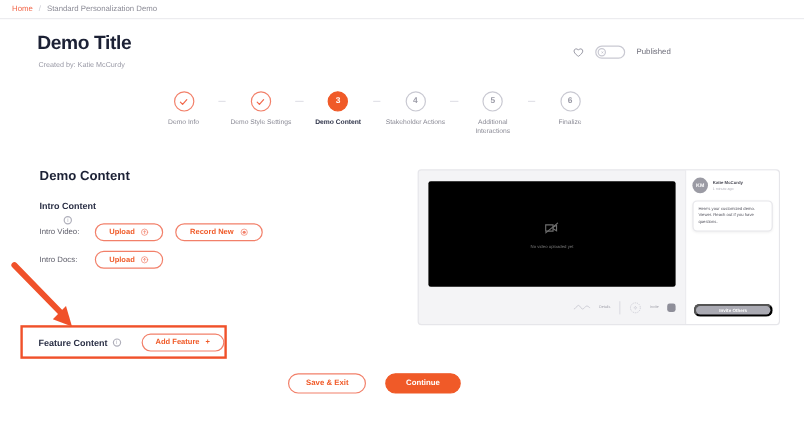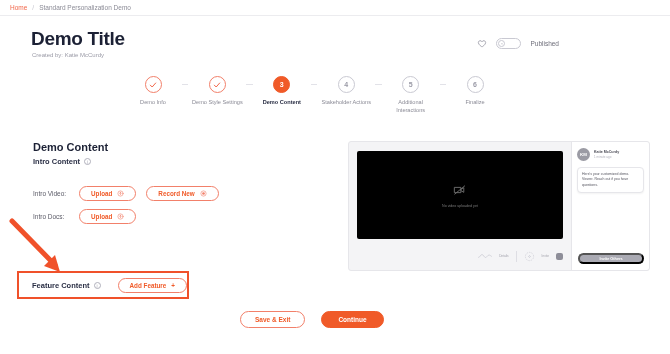--- a/index.html
+++ b/index.html
@@ -22,21 +22,21 @@
   .bc-home { color: #f2674a; }
   .bc-sep { color: #c8c8d0; }
   .bc-current { color: #8b8b96; }
 
   
   .title-row {
     position: absolute; left: 0; top: 16px; width: 670px; height: 52px;
   }
   .demo-title {
     position: absolute; left: 31px; top: 12px;
-    font-size: 19px; font-weight: bold; color: #1c2135; letter-spacing: -0.3px;
+    font-size: 16px; font-weight: bold; color: #1c2135; letter-spacing: -0.3px;
   }
   .created-by {
     position: absolute; left: 32px; top: 36px;
     font-size: 6px; color: #9a9aa6;
   }
   .publish-group {
     position: absolute; right: 111px; top: 22px;
     display: flex; align-items: center; gap: 9px;
   }
   .heart-icon { width: 10px; height: 10px; color: #9a9aa6; display:block; }
@@ -76,23 +76,23 @@
   }
   .step.active .step-label { color: #2a2f45; font-weight: bold; }
   .connector { flex: 1; height: 1px; background: #e2e2e8; margin-top: 8px; }
 
   
   .content-heading {
     position: absolute; left: 33px; top: 141px;
     font-size: 11px; font-weight: bold; color: #1c2135;
   }
   .section-label {
-    position: absolute; left: 33px; top: 157px;
+    position: absolute; left: 33px; top: 167px;
     font-size: 7.5px; font-weight: bold; color: #2a2f45;
-    display: flex; align-items: center; gap: 4px;
+    display: flex; align-items: center; gap: 4px; flex-direction: column;
   }
   .info-icon {
     width: 7px; height: 7px; border-radius: 50%;
     border: 0.8px solid #b0b0bb; color: #b0b0bb;
     font-size: 5px; line-height: 6px; text-align: center;
     font-weight: normal; display: inline-block;
   }
   .field-row { position: absolute; display: flex; align-items: center; }
   .row-video { left: 33px; top: 186px; }
   .row-docs  { left: 33px; top: 209px; }

